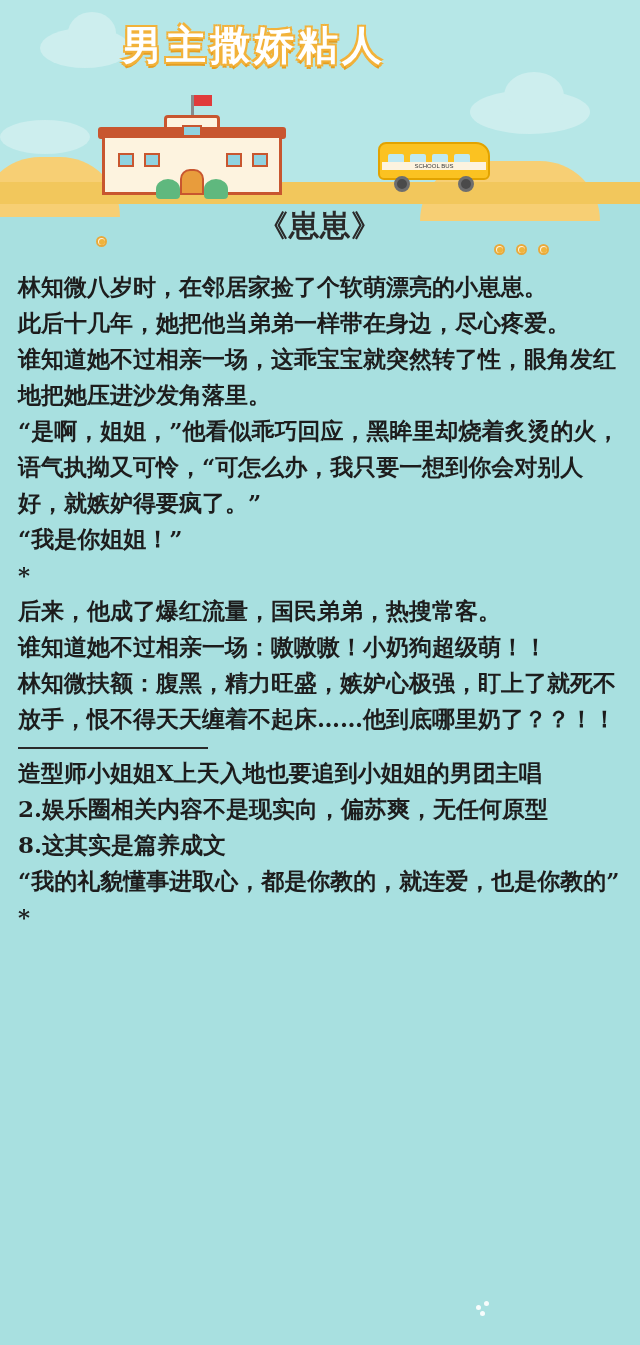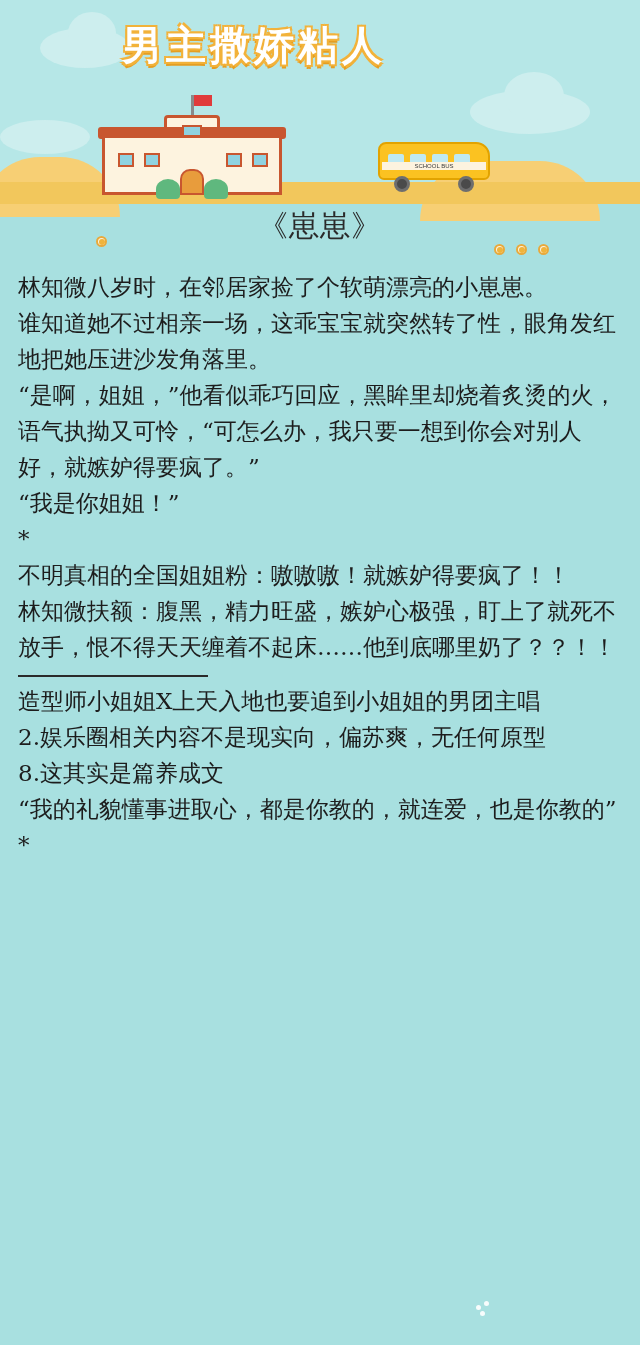--- a/index.html
+++ b/index.html
@@ -141,20 +141,21 @@
   }
   .flower .core {
     position: absolute; left: 3px; top: 3px; width: 6px; height: 6px; background: #f0b43c; border-radius: 50%;
   }
 
   
   .content {
     position: absolute;
     left: 0; top: 200px;
     width: 640px;
+    font-weight: bold;
   }
   .book-title {
     text-align: center;
     font-size: 30px;
     color: #2a2a2a;
     font-family: "DejaVu Serif", serif;
     margin-top: 6px;
     letter-spacing: 1px;
   }
   .author {
@@ -265,25 +266,27 @@
   <div class="flower" style="left:538px; top:244px;">
     <div class="petal"></div>
       <div class="core"></div>
   </div>
 
   <div class="content">
     <div class="book-title">《崽崽》</div>
 
     <div class="body-text">
       <p>林知微八岁时，在邻居家捡了个软萌漂亮的小崽崽。</p>
+      <p>此后十几年，她把他当弟弟一样带在身边，尽心疼爱。</p>
       <p>谁知道她不过相亲一场，这乖宝宝就突然转了性，眼角发红地把她压进沙发角落里。</p>
       <p>“是啊，姐姐，”他看似乖巧回应，黑眸里却烧着炙烫的火，语气执拗又可怜，“可怎么办，我只要一想到你会对别人好，就嫉妒得要疯了。”</p>
       <p>“我是你姐姐！”</p>
       <p>*</p>
-      <p>不明真相的全国姐姐粉：嗷嗷嗷！就嫉妒得要疯了！！</p>
+      <p>后来，他成了爆红流量，国民弟弟，热搜常客。</p>
+      <p>谁知道她不过相亲一场：嗷嗷嗷！小奶狗超级萌！！</p>
       <p>林知微扶额：腹黑，精力旺盛，嫉妒心极强，盯上了就死不放手，恨不得天天缠着不起床……他到底哪里奶了？？！！</p>
 
       <div class="divider"></div>
 
       <p>造型师小姐姐X上天入地也要追到小姐姐的男团主唱</p>
       <p>2.娱乐圈相关内容不是现实向，偏苏爽，无任何原型</p>
       <p>8.这其实是篇养成文</p>
       <p>“我的礼貌懂事进取心，都是你教的，就连爱，也是你教的”</p>
       <p>*</p>
     </div>

